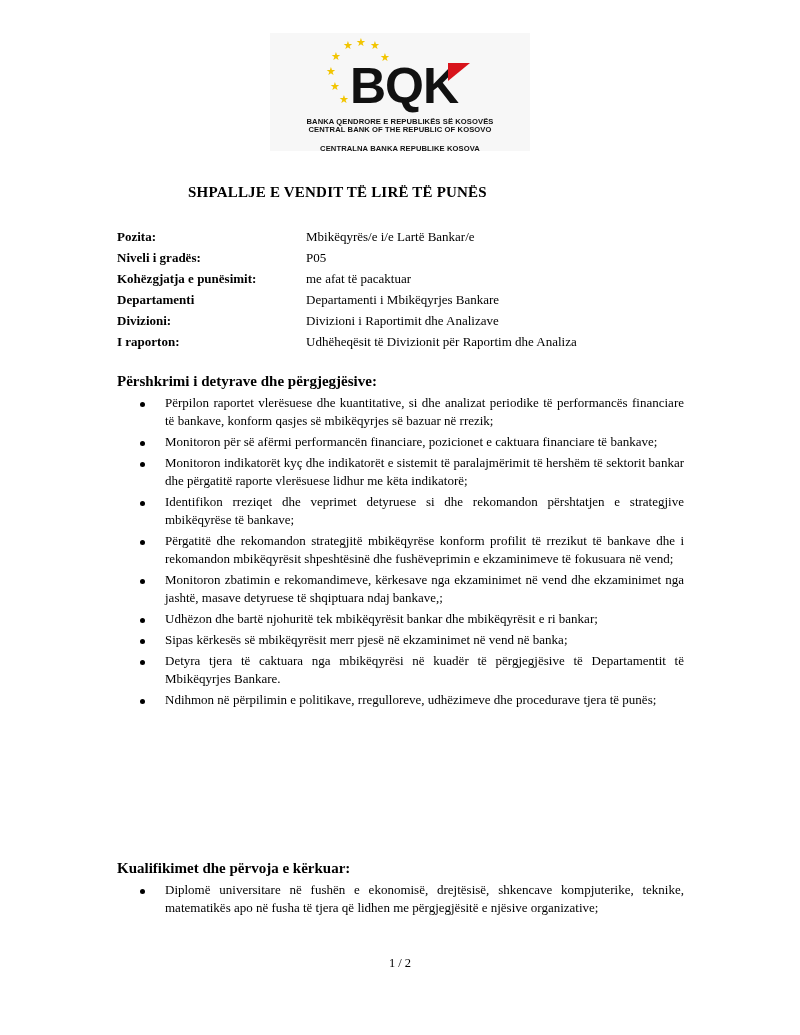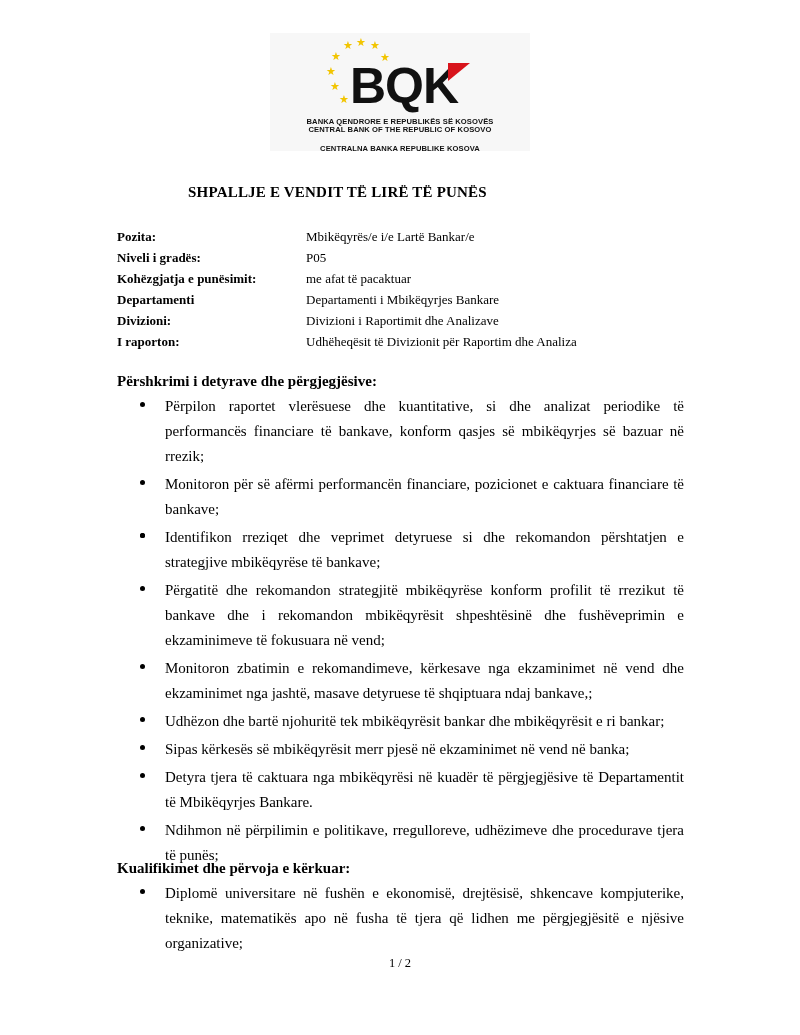--- a/index.html
+++ b/index.html
@@ -9,21 +9,21 @@
     .logo svg { position: absolute; left: 0; top: 0; }
     .logo-sub { position: absolute; left: 0; width: 260px; text-align: center;
       font-family: "Liberation Sans", "DejaVu Sans", sans-serif; font-weight: bold; font-size: 7.6px;
       letter-spacing: 0.1px; color: #111; line-height: 9px; }
     .title { position: absolute; left: 188px; top: 184px; font-weight: bold; font-size: 15px; letter-spacing: 0.2px; text-align: center; }
     .info { position: absolute; left: 117px; top: 226px; }
     .info-row { display: flex; height: 21px; line-height: 21px; font-size: 13px; }
     .info-label { width: 189px; font-weight: bold; }
     .section-heading { position: absolute; left: 117px; font-weight: bold; font-size: 15px; }
     ul.bullets { position: absolute; left: 117px; width: 567px; margin: 0; padding: 0; list-style: none; }
-    ul.bullets li { position: relative; padding-left: 48px; font-size: 15px; line-height: 25px; text-align: justify; margin-bottom: 3px; }
+    ul.bullets li { position: relative; padding-left: 48px; font-size: 13px; line-height: 18px; text-align: justify; margin-bottom: 3px; }
     ul.bullets li .dot { position: absolute; left: 23px; top: 8px; width: 5px; height: 5px; border-radius: 50%; background: #000; }
     .page-num { position: absolute; left: 0; width: 800px; top: 956px; text-align: center; font-size: 12.5px; }
   </style>
 </head>
 <body>
 
 <div class="logo">
   <svg width="260" height="118" viewBox="0 0 260 118">
     <g fill="#f2c500">
       <text x="73" y="16" font-size="11" font-family="DejaVu Sans, sans-serif">★</text>
@@ -69,21 +69,21 @@
   <div class="info-row">
     <span class="info-label">I raporton:</span>
     <span class="info-value">Udhëheqësit të Divizionit për Raportim dhe Analiza</span>
   </div>
 </div>
 
 <div class="section-heading" style="top:373px;">Përshkrimi i detyrave dhe përgjegjësive:</div>
 <ul class="bullets" style="top:394px;">
   <li><span class="dot"></span><span>Përpilon raportet vlerësuese dhe kuantitative, si dhe analizat periodike të performancës financiare të bankave, konform qasjes së mbikëqyrjes së bazuar në rrezik;</span></li>
   <li><span class="dot"></span><span>Monitoron për së afërmi performancën financiare, pozicionet e caktuara financiare të bankave;</span></li>
-  <li><span class="dot"></span></li>
+  <li><span class="dot"></span><span>Monitoron indikatorët kyç dhe indikatorët e sistemit të paralajmërimit të hershëm të sektorit bankar dhe përgatitë raporte vlerësuese lidhur me këta indikatorë;</span></li>
   <li><span class="dot"></span><span>Identifikon rreziqet dhe veprimet detyruese si dhe rekomandon përshtatjen e strategjive mbikëqyrëse të bankave;</span></li>
   <li><span class="dot"></span><span>Përgatitë dhe rekomandon strategjitë mbikëqyrëse konform profilit të rrezikut të bankave dhe i rekomandon mbikëqyrësit shpeshtësinë dhe fushëveprimin e ekzaminimeve të fokusuara në vend;</span></li>
   <li><span class="dot"></span><span>Monitoron zbatimin e rekomandimeve, kërkesave nga ekzaminimet në vend dhe ekzaminimet nga jashtë, masave detyruese të shqiptuara ndaj bankave,;</span></li>
   <li><span class="dot"></span><span>Udhëzon dhe bartë njohuritë tek mbikëqyrësit bankar dhe mbikëqyrësit e ri bankar;</span></li>
   <li><span class="dot"></span><span>Sipas kërkesës së mbikëqyrësit merr pjesë në ekzaminimet në vend në banka;</span></li>
   <li><span class="dot"></span><span>Detyra tjera të caktuara nga mbikëqyrësi në kuadër të përgjegjësive të Departamentit të Mbikëqyrjes Bankare.</span></li>
   <li><span class="dot"></span><span>Ndihmon në përpilimin e politikave, rregulloreve, udhëzimeve dhe procedurave tjera të punës;</span></li>
 </ul>
 
 <div class="section-heading" style="top:860px;">Kualifikimet dhe përvoja e kërkuar:</div>

